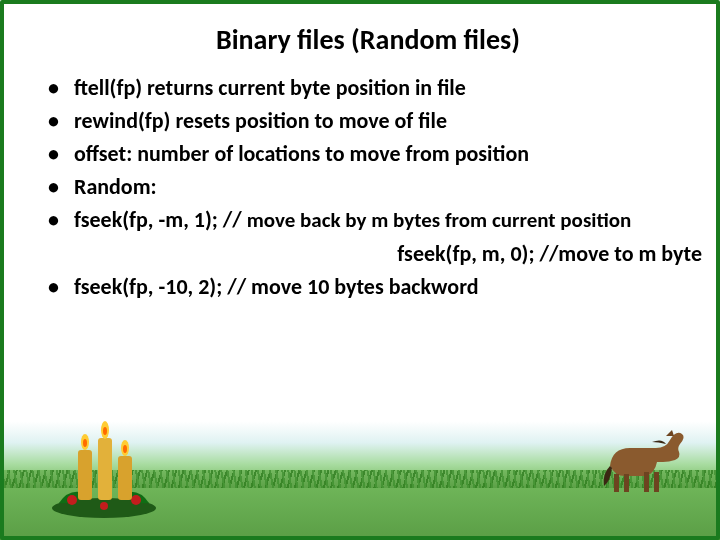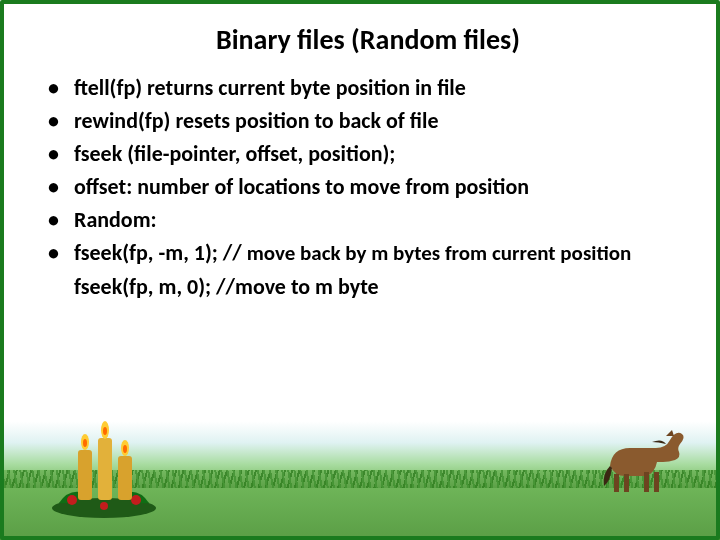--- a/index.html
+++ b/index.html
@@ -29,21 +29,21 @@
     line-height: 1.50;
   }
   ul.main > li::before {
     content: "•";
     position: absolute;
     left: 0;
     top: 0;
     font-size: 22px;
   }
   .sub { font-size: 21px; font-weight: 700; }
-  .cont { padding-left: 40px; font-size: 22px; font-weight: 700; line-height: 1.50; }
+  .cont { padding-left: 40px; font-size: 22px; font-weight: 700; line-height: 1.50; text-align: right; }
   .grass-band {
     position: absolute;
     left: 0; right: 0; bottom: 48px; height: 18px;
     background:
       repeating-linear-gradient(80deg, #3f8f2e 0 2px, transparent 2px 6px),
       repeating-linear-gradient(-75deg, #2f7d1e 0 2px, transparent 2px 7px),
       linear-gradient(to bottom, #6fb559, #5a9e45);
     opacity: 0.85;
   }
   .candles {
@@ -58,29 +58,31 @@
   }
 </style>
 </head>
 <body>
 
 <div class="slide">
   <h1 class="title">Binary files (Random files)</h1>
 
   <ul class="main">
     <li>ftell(fp) returns current byte position in file</li>
-    <li> rewind(fp) resets position to back of file</li>
-    <li>fseek (file-pointer, offset, position);</li>
+    <li> rewind(fp) resets position to move of file</li>
     <li>offset: number of locations to move from position</li>
     <li>Random:</li>
     <li>
       <span>fseek(fp, -m, 1); // </span><span class="sub">move back by m bytes from current position</span>
     </li>
   </ul>
   <div class="cont">fseek(fp, m, 0); //move to m byte</div>
+  <ul class="main">
+    <li>fseek(fp, -10, 2); // move 10 bytes backword</li>
+  </ul>
 </div>
 
 <div class="grass-band"></div>
 
 <div class="candles">
   <svg viewBox="0 0 120 110" width="120" height="110">
     <ellipse cx="60" cy="100" rx="52" ry="10" fill="#1f5a17"></ellipse>
     <path d="M15 95 q10 -15 25 -10 q-5 12 -25 10" fill="#0f6d14"></path>
     <path d="M105 95 q-10 -15 -25 -10 q5 12 25 10" fill="#0f6d14"></path>
     <circle cx="28" cy="92" r="5" fill="#c21d1d"></circle>

